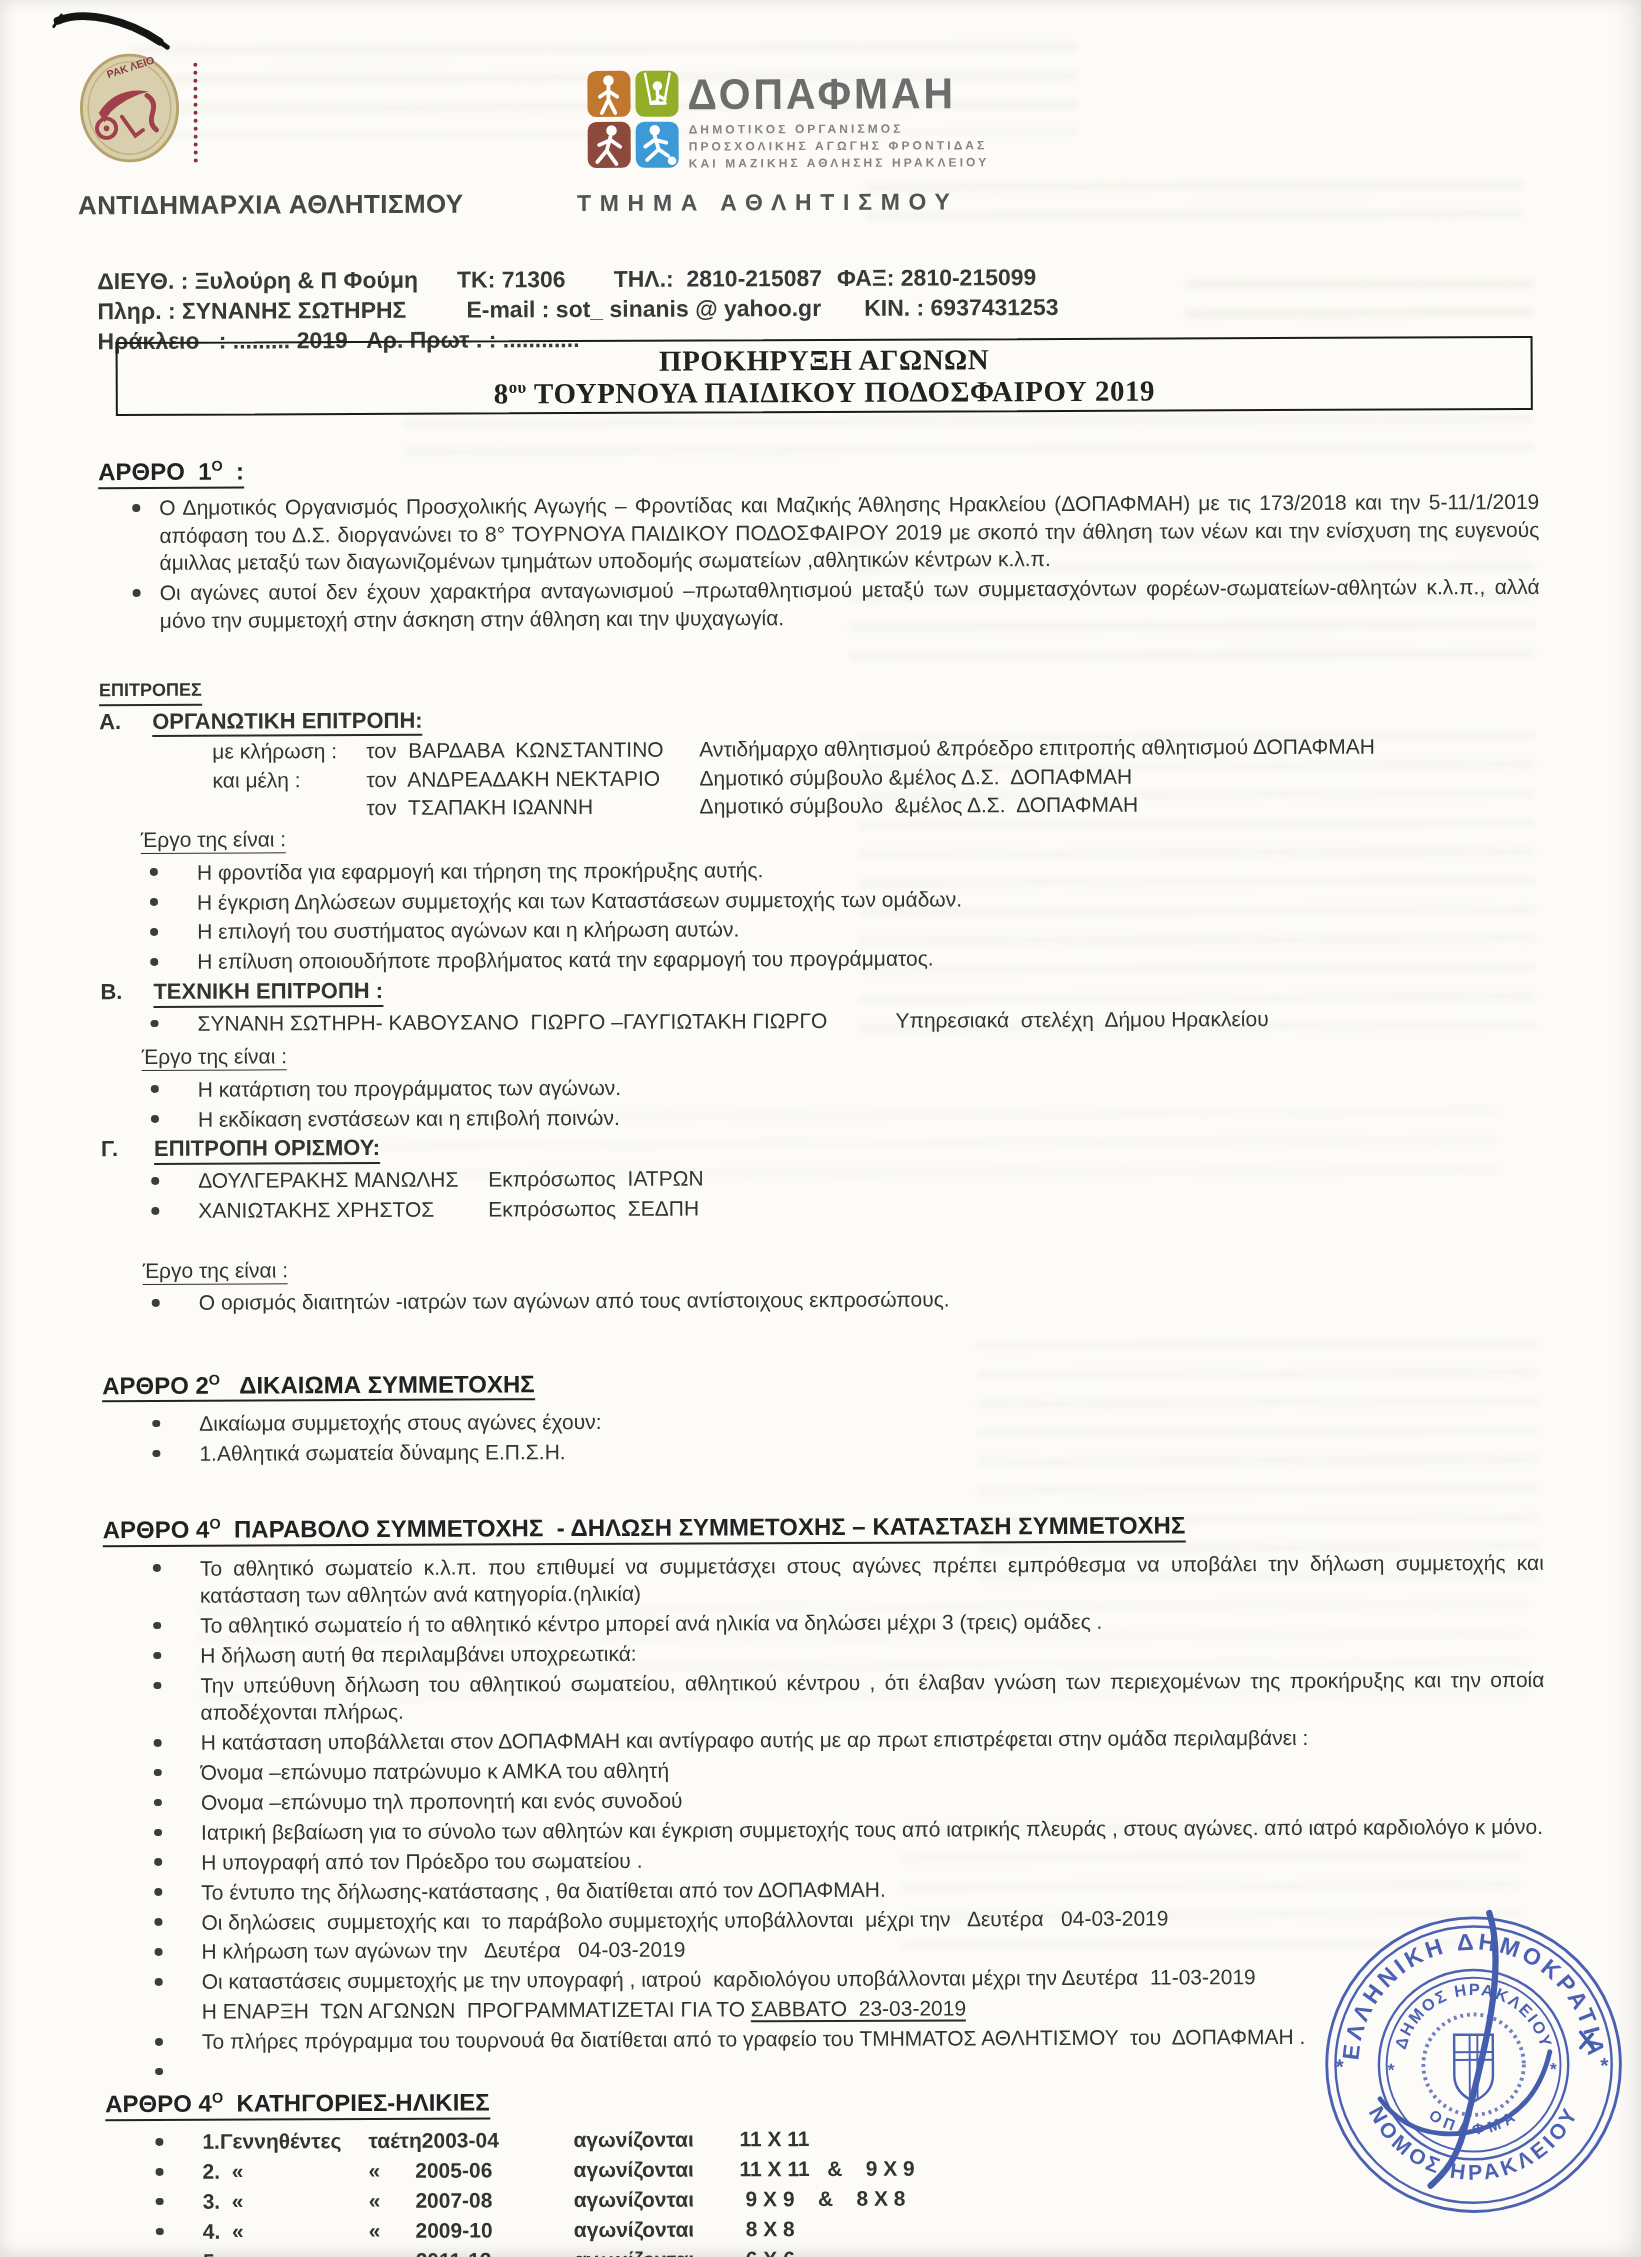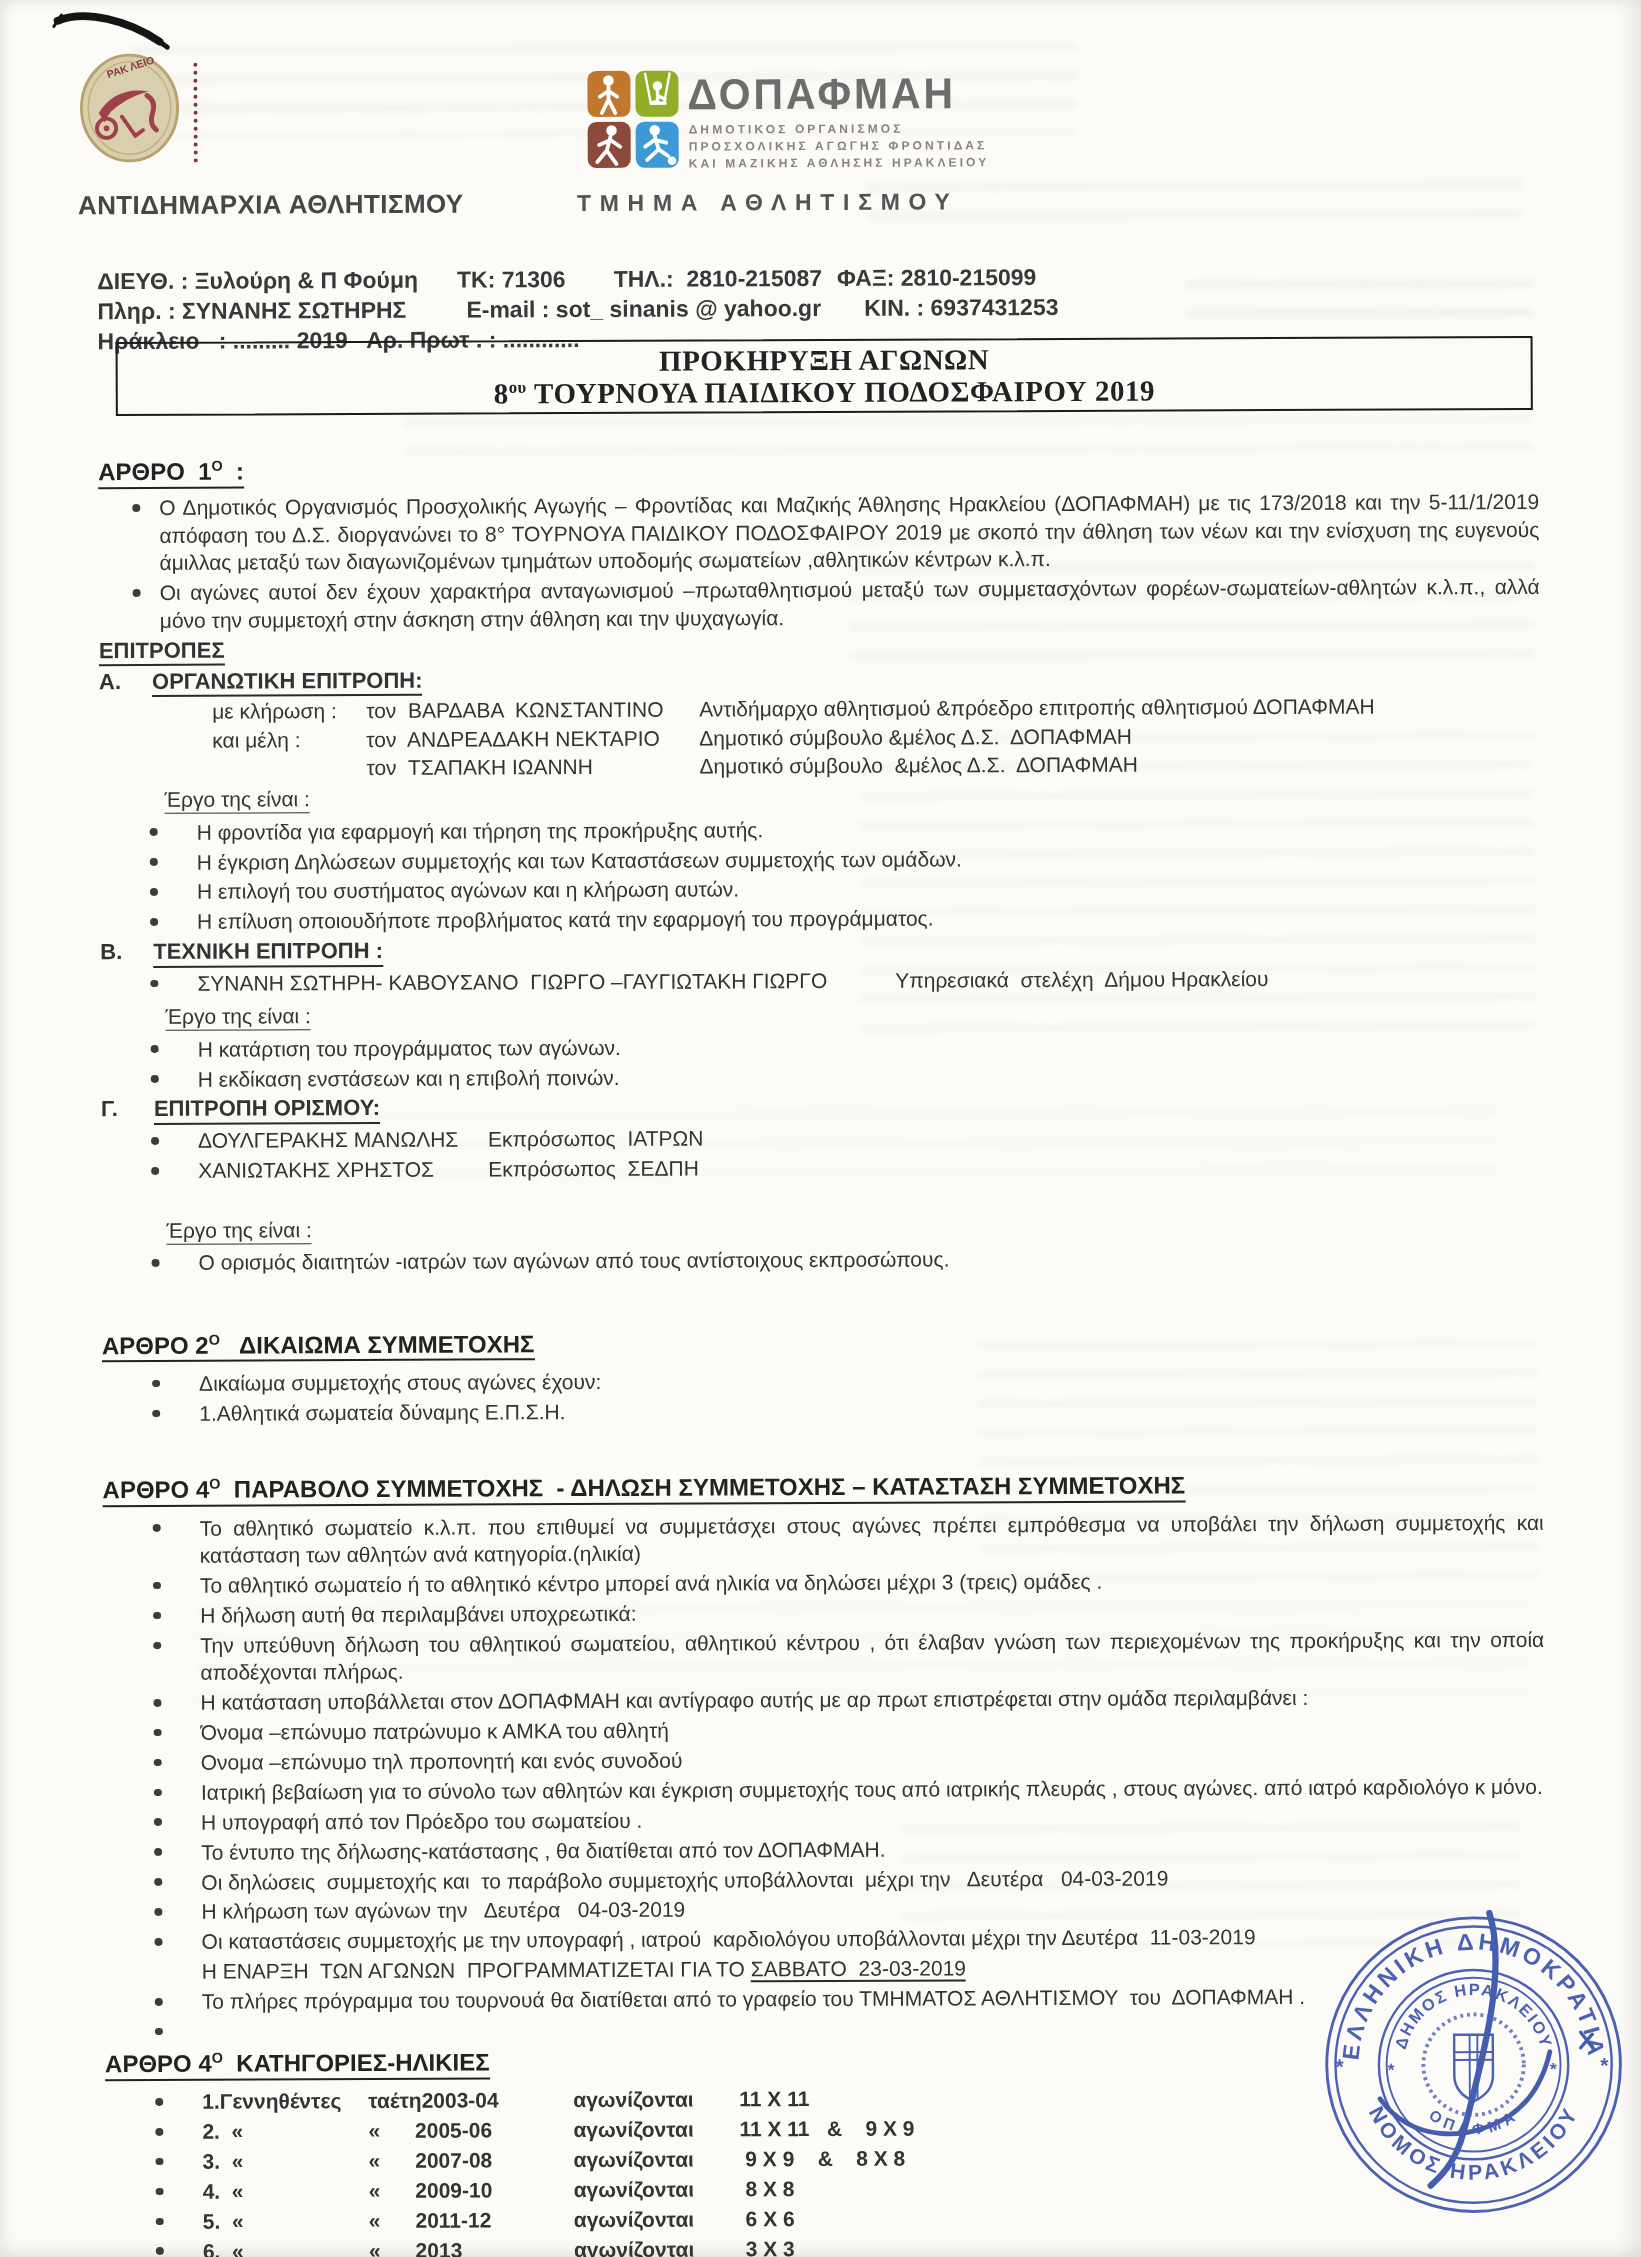--- a/index.html
+++ b/index.html
@@ -55,23 +55,23 @@
   ul.blt { list-style:none; }
   ul.blt > li { position:relative; margin:2.4px 0; }
   .blt-a > li { padding-left:61px; }
   .blt-a > li::before { content:""; position:absolute; left:34px; top:9.7px; width:7.7px; height:7.7px; border-radius:50%; background:#3c3c3c; }
   .blt-b > li { padding-left:97px; }
   .blt-b > li::before { content:""; position:absolute; left:50px; top:9.7px; width:7.7px; height:7.7px; border-radius:50%; background:#3c3c3c; }
   li.empty { height:17.4px; }
   .sec-row { display:flex; margin-top:1.9px; }
   .sec-letter { width:53px; font-weight:700; font-size:22px; }
   .sec-title { font-weight:700; font-size:22px; border-bottom:2.4px solid #2a2a2a; padding-bottom:0px; white-space:pre-wrap; }
-  .head-u { display:inline-block; font-weight:700; font-size:22px; border-bottom:2.4px solid #2a2a2a; }
+  .head-u { display:inline-block; font-weight:700; font-size:18px; border-bottom:2.4px solid #2a2a2a;margin-top:40px; }
   .kv { display:grid; grid-template-columns:154px 333px 1fr; margin-left:113px; white-space:pre-wrap; margin-top:1px; }
-  .ergo { display:inline-block; margin-left:65px; margin-top:2.9px; margin-bottom:1.9px; font-weight:400;
+  .ergo { display:inline-block; margin-left:41px; margin-top:2.9px; margin-bottom:1.9px; font-weight:400;
     border-bottom:1.9px solid #2f2f2f; white-space:pre-wrap; }
   .two-col { display:grid; grid-template-columns:290px 1fr; }
   .note-gap { margin-left:68px; }
   .cat { display:grid; grid-template-columns:166px 205px 166px 1fr; font-weight:600; white-space:pre-wrap; }
   .cat-list > li { margin:4.8px 0; }
   .enarxi { margin-left:97px; white-space:pre-wrap; font-weight:400; }
   .enarxi .u2 { border-bottom:2.4px solid #2a2a2a; font-weight:400; }
   .sp-a2 { margin-top:50px; }
   .sp-a3 { margin-top:44px; }
   .sp-a4 { margin-top:9.7px; }

